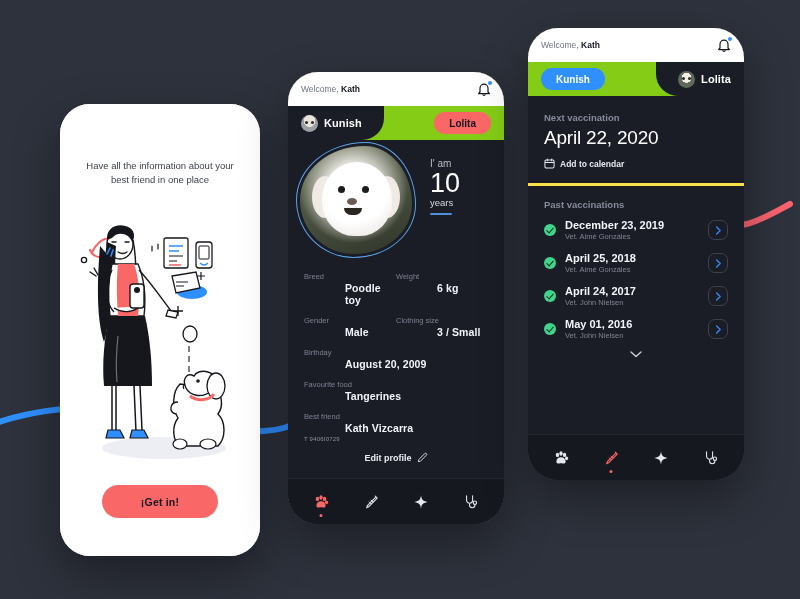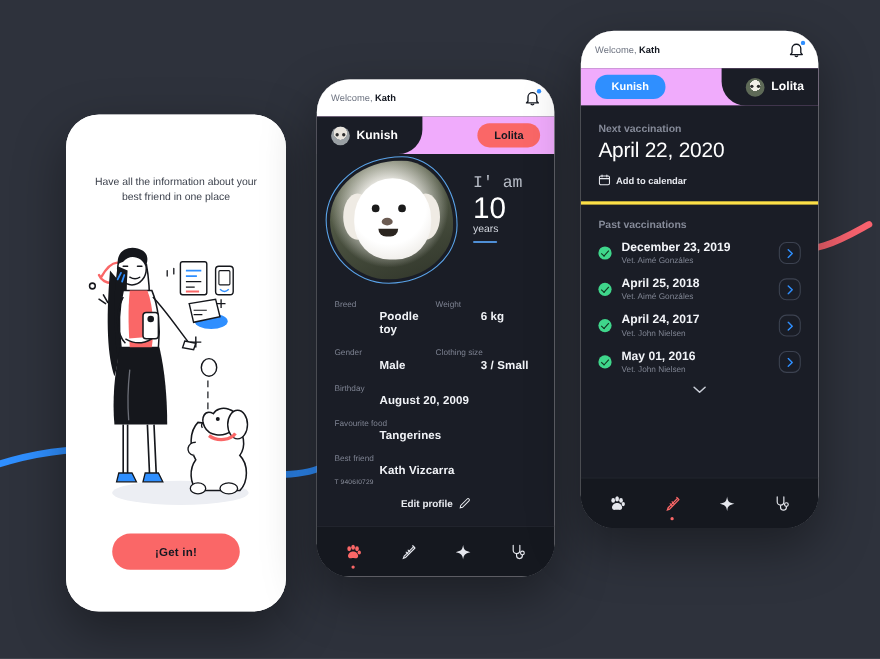--- a/index.html
+++ b/index.html
@@ -51,21 +51,21 @@
     display: flex; align-items: center; justify-content: space-between;
     padding: 0 13px;
   }
   .welcome { font-size: 8.5px; color: #6d7380; }
   .welcome b { color: #12161f; font-weight: bold; }
   .bell-wrap { position: relative; width: 14px; height: 15px; }
   .bell-dot { position: absolute; right: -1px; top: -1px; width: 4px; height: 4px;
               border-radius: 50%; background: #2f8fff; }
 
   
-  .tabstrip { position: relative; height: 34px; flex: none; background: #f0abfc; }
+  .tabstrip { position: relative; height: 34px; flex: none; background: #84cc16; }
   .tab-active {
     position: absolute; top: 0; height: 34px;
     background: #1a1d26; display: flex; align-items: center; gap: 6px;
   }
   .tab-active.left  { left: 0;  padding-left: 13px; padding-right: 22px;
                       border-bottom-right-radius: 22px; }
   .tab-active.right { right: 0; padding-right: 13px; padding-left: 22px;
                       border-bottom-left-radius: 22px; }
   .tab-label { font-size: 11px; font-weight: bold; color: #fff; letter-spacing: .1px; }
   .tab-pill {
@@ -113,21 +113,21 @@
   .dog-nose { position: absolute; left: 47px; top: 52px; width: 10px; height: 7px;
               border-radius: 50%; background: #6b5b52; }
   .dog-mouth { position: absolute; left: 44px; top: 62px; width: 18px; height: 7px;
                border-radius: 0 0 9px 9px; background: #2b2520; }
   .photo-ring {
     position: absolute; left: 8px; top: 2px; width: 120px; height: 116px;
     border: 1.6px solid #5aa3e8;
     border-radius: 58% 42% 52% 48% / 50% 54% 46% 50%;
   }
   .agebox { position: absolute; right: 16px; top: 18px; text-align: left; width: 58px; }
-  .age-lbl { font-size: 15px; color: #b8bdc7; font-family: Liberation Mono, monospace; }
+  .age-lbl { font-size: 10px; color: #b8bdc7; }
   .age-num { font-size: 27px; font-weight: 300; color: #ffffff; line-height: 1.05; }
   .age-unit { font-size: 9.5px; color: #d4d8e0; }
   .age-bar { margin-top: 5px; width: 22px; height: 2px; background: #4f8fd6; border-radius: 1px; }
 
   
   .fields { padding: 6px 16px 0 16px; }
   .frow { display: flex; margin-bottom: 10px; }
   .fcell { flex: 1; }
   .flabel { font-size: 7.5px; color: #7c8190; margin-bottom: 1px; }
   .fvalue { font-size: 10.5px; font-weight: bold; color: #f2f4f8; letter-spacing: .1px; padding-left: 41px; }

